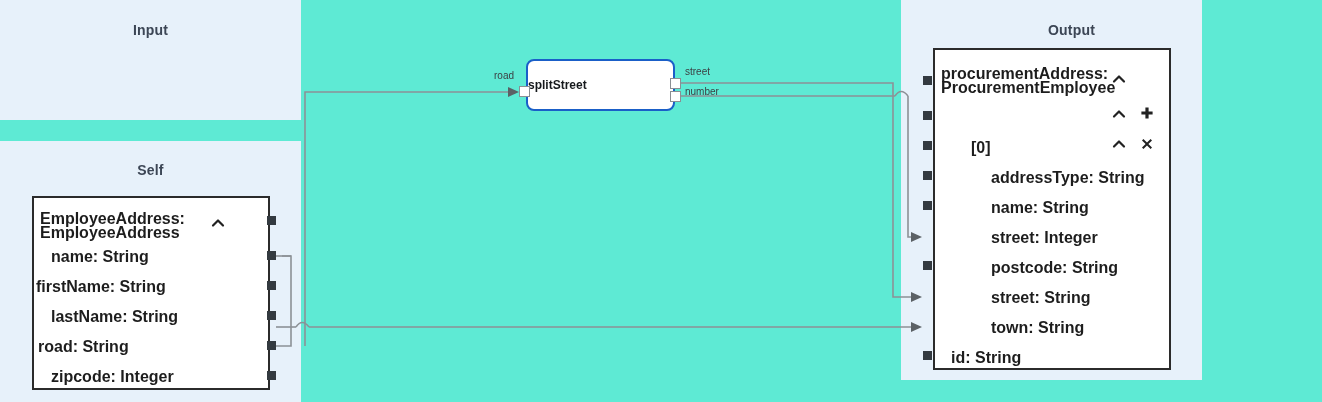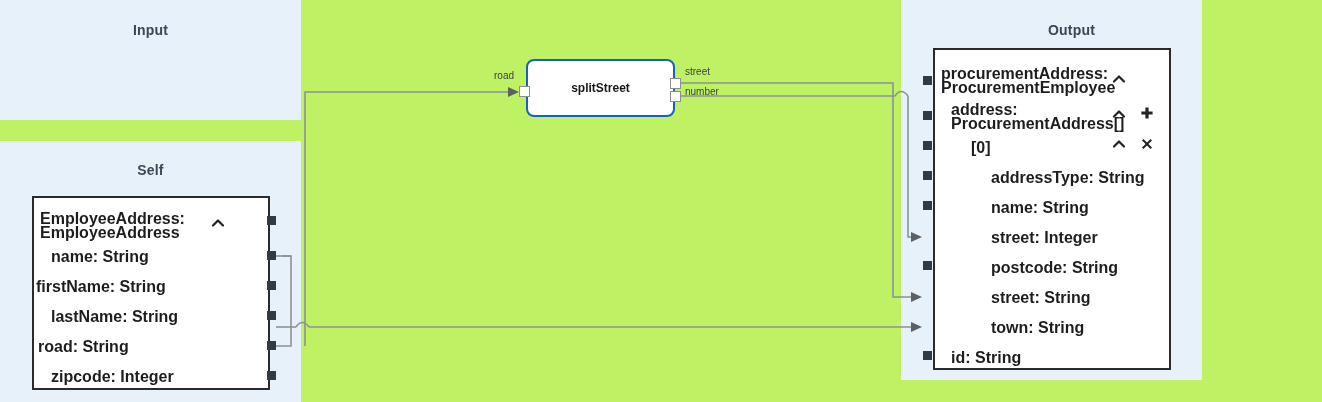--- a/index.html
+++ b/index.html
@@ -7,21 +7,21 @@
     padding: 0;
     background: #ffffff;
   }
   body {
     font-family: "Liberation Sans", sans-serif;
   }
   #canvas {
     position: relative;
     width: 1322px;
     height: 402px;
-    background: #bef264;
+    background: #5eead4;
     overflow: hidden;
   }
 
   
   .panel {
     position: absolute;
     background: #e7f1fa;
   }
   .panel-input  { left: 0px;   top: 0px;   width: 301px; height: 120px; }
   .panel-self   { left: 0px;   top: 141px; width: 301px; height: 261px; }
@@ -78,28 +78,28 @@
     user-select: none;
   }
   .tree-icon svg { display: block; }
 
   
   .fn-node {
     position: absolute;
     left: 526px;
     top: 59px;
     width: 149px;
-    height: 58px;
+    height: 52px;
     border: 2px solid #1a5fc8;
     border-radius: 8px;
     background: #ffffff;
     box-sizing: border-box;
     display: flex;
     align-items: center;
-    justify-content: center;
+    justify-content: flex-start;
   }
   .fn-label {
     font-size: 12px;
     font-weight: bold;
     color: #16191c;
   }
 
   .fn-port {
     position: absolute;
     width: 11px;
@@ -171,22 +171,20 @@
 
   <div class="node-box node-output">
     <div class="field" style="left:6px; top:17px;">procurementAddress:
 ProcurementEmployee</div>
     <div class="tree-icon" style="left:177px; top:24px;">
       <svg width="14" height="10" viewBox="0 0 14 10">
           <path d="M2 7.5 L7 2.5 L12 7.5" stroke="#222" stroke-width="2.2" fill="none" stroke-linecap="round" stroke-linejoin="round"></path>
         </svg>
     </div>
 
-    <div class="field" style="left:16px; top:53px;">address:
-ProcurementAddress[]</div>
     <div class="tree-icon" style="left:177px; top:59px;">
       <svg width="14" height="10" viewBox="0 0 14 10">
           <path d="M2 7.5 L7 2.5 L12 7.5" stroke="#222" stroke-width="2.2" fill="none" stroke-linecap="round" stroke-linejoin="round"></path>
         </svg>
     </div>
     <div class="tree-icon" style="left:205px; top:56px;">
       <svg width="14" height="14" viewBox="0 0 14 14">
           <path d="M5.4 1.4 h3.2 v4 h4 v3.2 h-4 v4 h-3.2 v-4 h-4 V5.4 h4 z" fill="#222"></path>
         </svg>
     </div>

